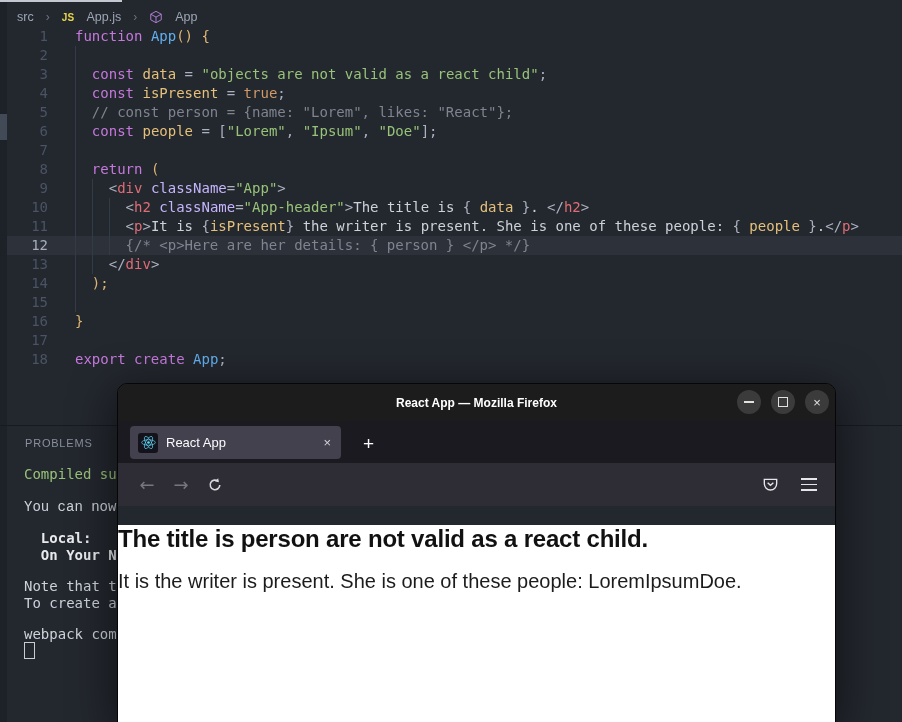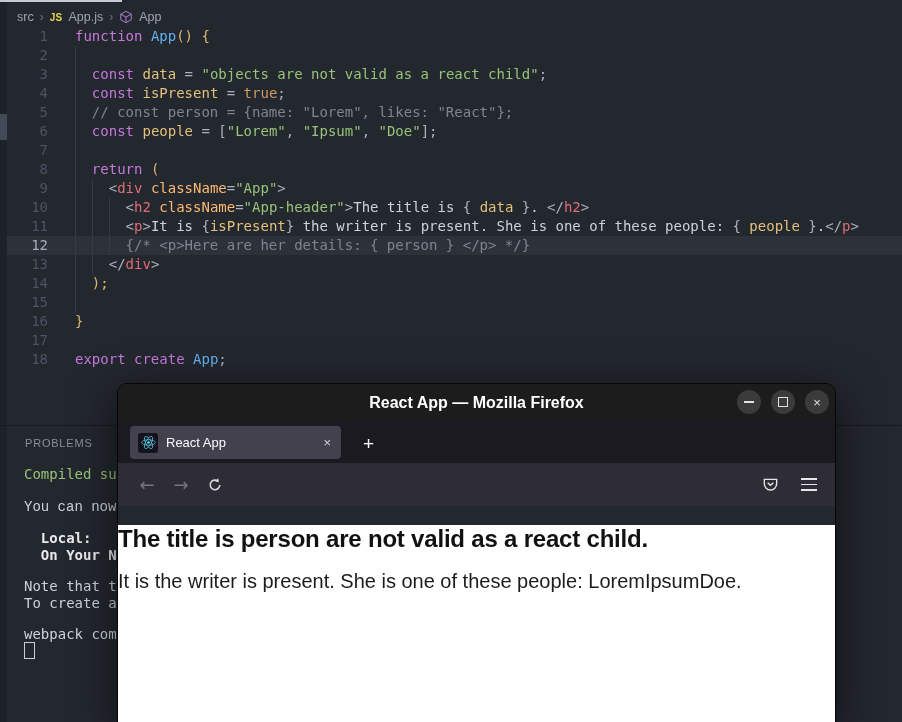--- a/index.html
+++ b/index.html
@@ -2,48 +2,48 @@
 <html><head>
 <meta charset="utf-8">
 <style>
   html,body{margin:0;padding:0;background:#16181d;}
   #screen{position:relative;width:902px;height:722px;overflow:hidden;background:#23272e;
           font-family:"DejaVu Sans Mono","Liberation Mono",monospace;}
   
   .tab-top-border{position:absolute;left:0;top:0;width:122px;height:2px;background:#c3c8d1;}
   .left-strip{position:absolute;left:0;top:2px;width:7px;height:720px;background:#1d2128;}
   .left-strip-thumb{position:absolute;left:0;top:112px;width:7px;height:26px;background:#434a57;}
-  .breadcrumb{position:absolute;left:17px;top:8px;height:18px;display:flex;align-items:center;gap:6px;
+  .breadcrumb{position:absolute;left:17px;top:8px;height:18px;display:flex;align-items:center;gap:12px;
               font-family:"Liberation Sans",sans-serif;font-size:12.5px;color:#9da5b4;}
   .crumb-sep{color:#6c7380;font-size:12px;}
   .js-badge{color:#e8d44d;font-weight:bold;font-size:10px;letter-spacing:.3px;}
   .code-area{position:absolute;left:0;top:27px;width:902px;}
   .line{position:absolute;left:7px;right:0;height:19px;line-height:19px;font-size:14px;white-space:pre;}
   .line.active{background:#2c313a;}
   .ln{position:absolute;left:0;width:41px;text-align:right;color:#4b5364;}
   .line.active .ln{color:#a7adba;}
   .lc{position:absolute;left:68px;}
   .guide{position:absolute;width:1px;background:#353b46;}
   .tk-kw{color:#c678dd}.tk-fn{color:#61afef}.tk-var{color:#e5c07b}.tk-str{color:#98c379}
-  .tk-bool{color:#d19a66}.tk-cmt{color:#7f848e}.tk-tag{color:#e06c75}.tk-attr{color:#fdba74}
+  .tk-bool{color:#d19a66}.tk-cmt{color:#7f848e}.tk-tag{color:#e06c75}.tk-attr{color:#c4b5fd}
   .tk-pun{color:#abb2bf}.tk-br{color:#dfb671}.tk-txt{color:#ccd2da}.tk-fg{color:#abb2bf}
   
   .panel-divider{position:absolute;left:0;top:425px;width:902px;height:1px;background:#171a20;}
   .panel-tabs{position:absolute;left:25px;top:437px;display:flex;gap:28px;
               font-family:"Liberation Sans",sans-serif;font-size:11px;letter-spacing:.8px;color:#8a919d;}
   .term-line{position:absolute;left:24px;font-size:14px;line-height:15px;white-space:pre;color:#ccd2da;}
   .term-line.success{color:#98c379;}
   .term-line.strong{color:#e8eaed;font-weight:bold;}
   .term-cursor{position:absolute;left:24px;top:642px;width:9px;height:15px;border:1px solid #c8cdd4;}
   
   .ffwin{position:absolute;left:117px;top:383px;width:717px;height:339px;z-index:5;
          border-radius:10px 10px 0 0;overflow:hidden;border:1px solid #060606;
          box-shadow:0 10px 45px rgba(0,0,0,.6);font-family:"Liberation Sans",sans-serif;}
   .titlebar{height:37px;background:#1d1c1c;position:relative;display:flex;align-items:center;justify-content:center;}
-  .titlebar .title{color:#ffffff;font-weight:bold;font-size:16px;}
+  .titlebar .title{color:#ffffff;font-weight:bold;font-size:12px;}
   .winbtns{position:absolute;right:6px;top:6px;display:flex;gap:10px;}
   .winbtn{width:24px;height:24px;border-radius:50%;background:#3b3b3b;display:flex;align-items:center;justify-content:center;color:#e4e2df;font-size:13px;}
   .minbar{width:10px;height:1.6px;background:#e4e2df;}
   .maxsq{width:8px;height:8px;border:1.4px solid #e4e2df;}
   .tabstrip{height:42px;background:#1b1a21;display:flex;align-items:flex-end;padding-left:12px;}
   .fftab{width:211px;height:33px;margin-bottom:4px;background:#42414d;border-radius:4px;
          display:flex;align-items:center;padding:0 8px;box-sizing:border-box;}
   .favicon{width:20px;height:20px;border-radius:3px;background:#14121a;display:flex;align-items:center;justify-content:center;}
   .fftab .label{flex:1;margin-left:8px;color:#fbfbfe;font-size:13px;}
   .tabclose{color:#d3d2da;font-size:13px;padding:0 2px;}

